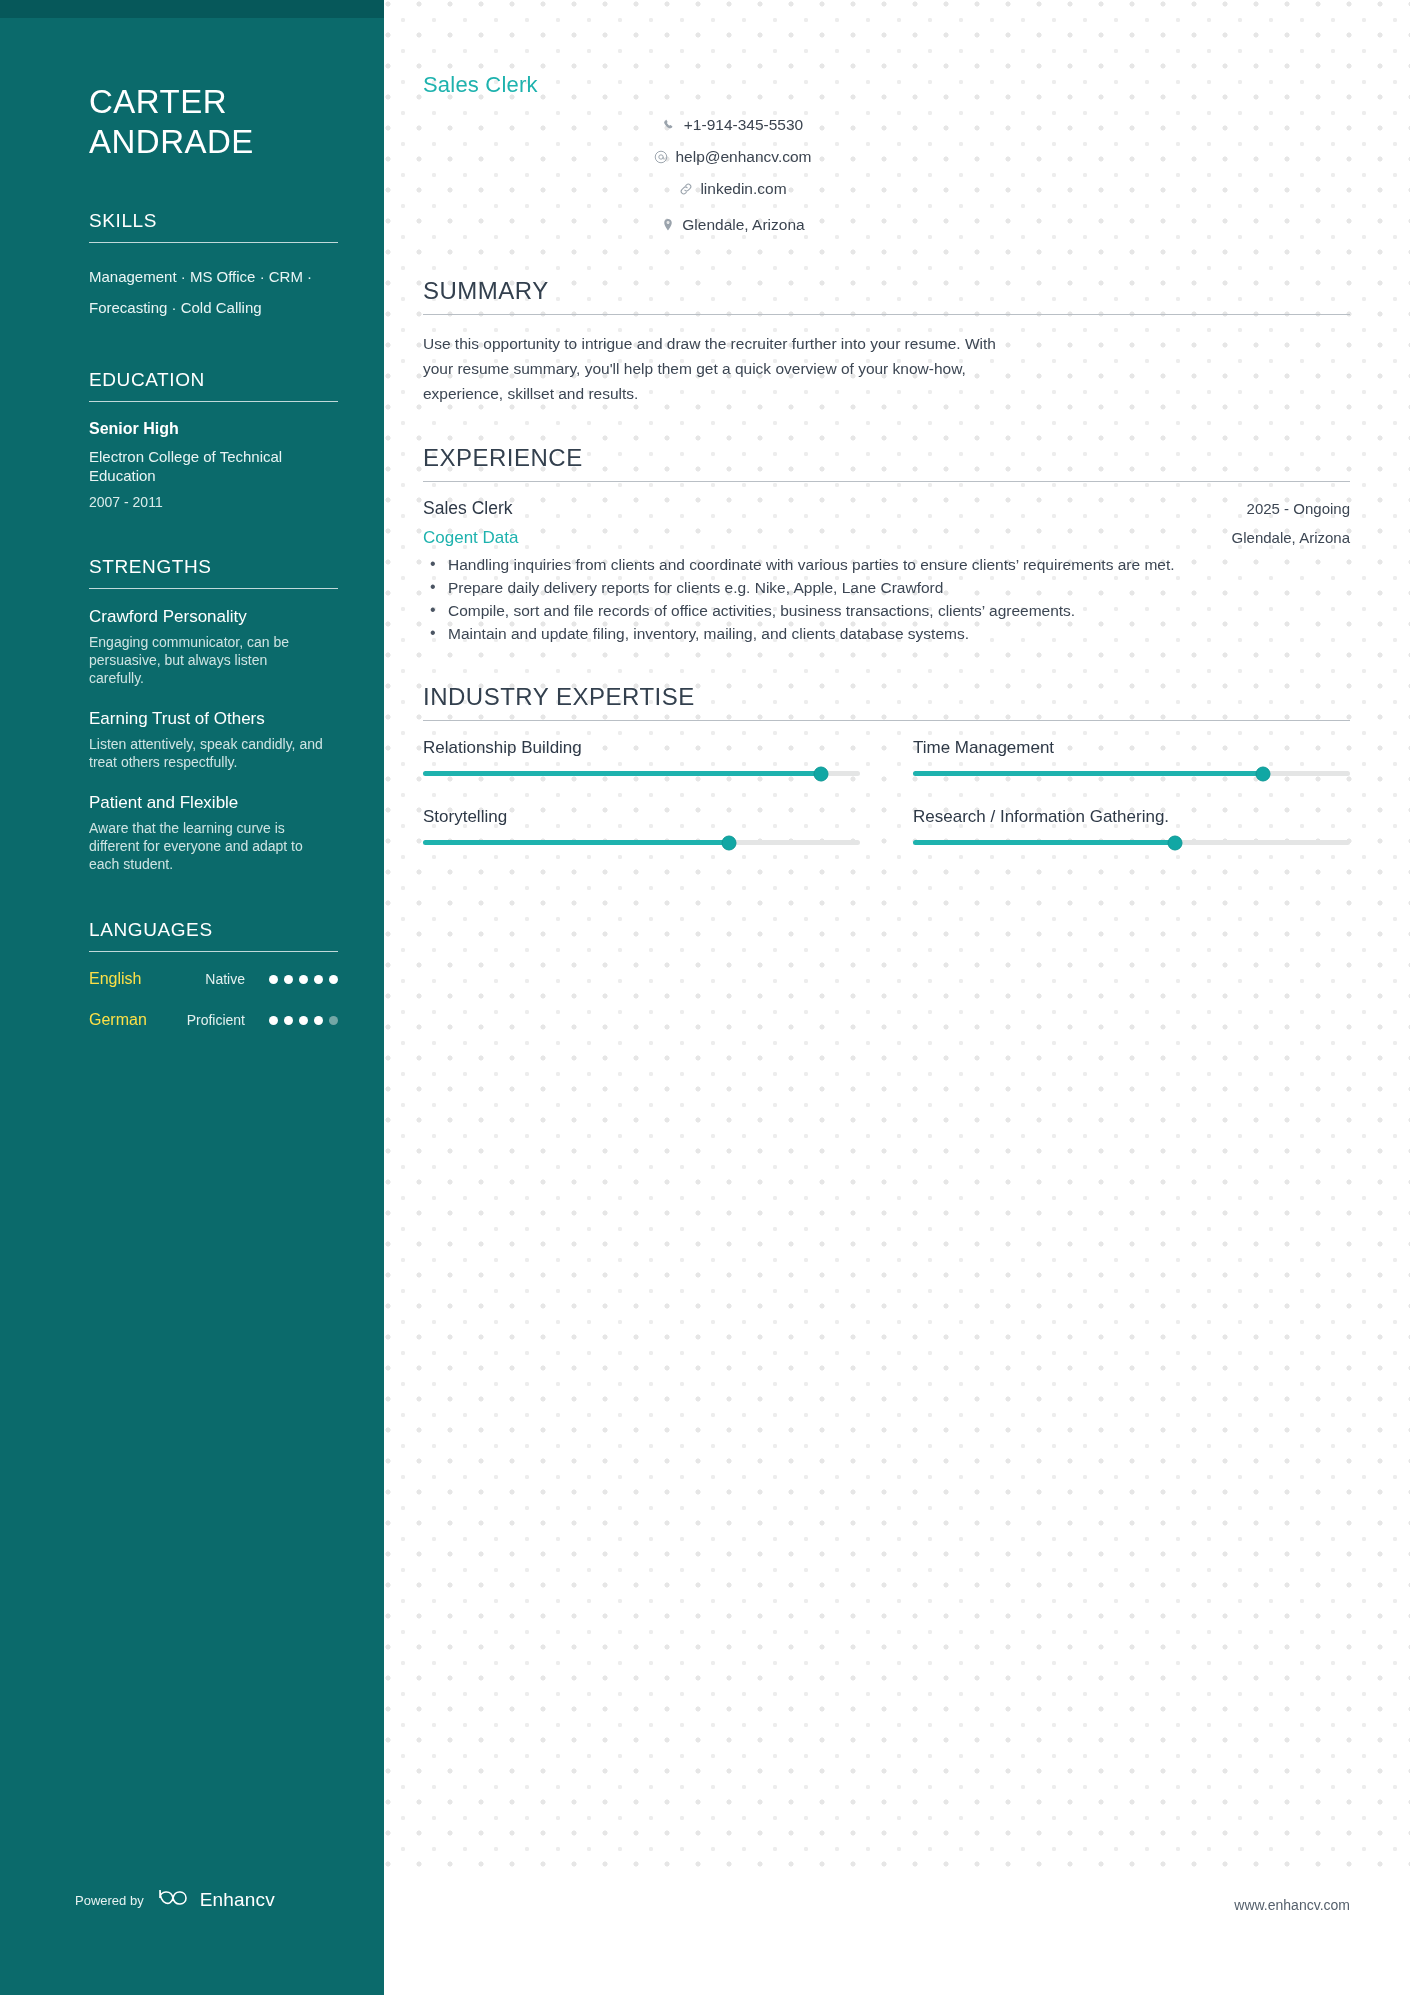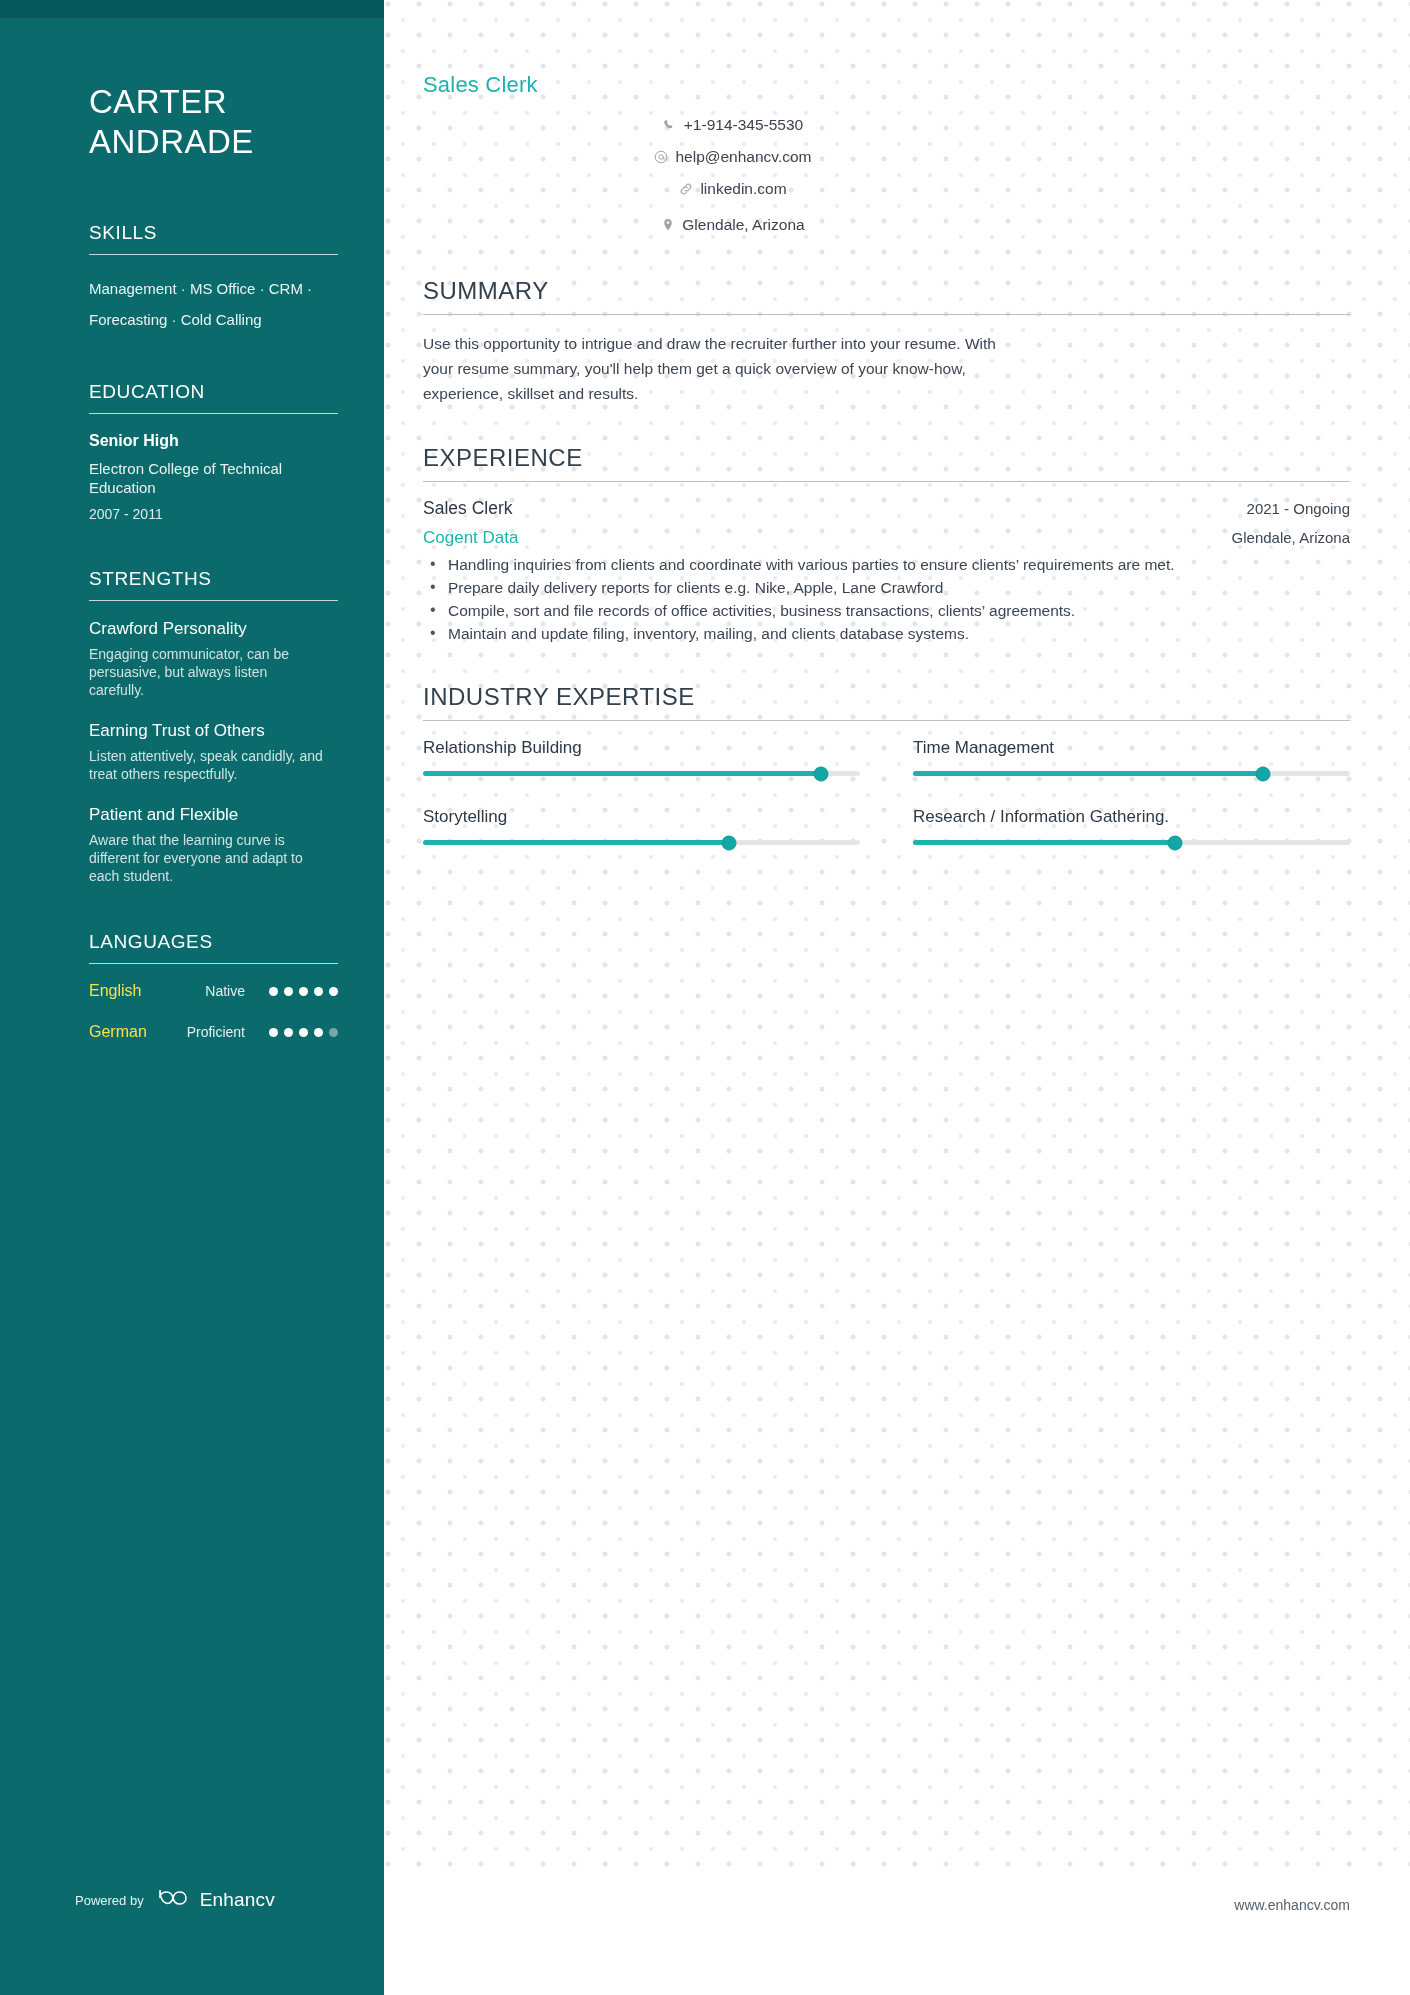--- a/index.html
+++ b/index.html
@@ -47,21 +47,21 @@
     font-size: 33px;
     font-weight: 400;
     letter-spacing: 0.5px;
     line-height: 40px;
     color: #ffffff;
   }
 
   .side-section {
     margin-top: 46px;
   }
-  .side-section.first { margin-top: 60px; }
+  .side-section.first { margin-top: 48px; }
   .side-heading {
     font-size: 19px;
     letter-spacing: 0.6px;
     font-weight: 400;
     color: #ffffff;
     margin-bottom: 10px;
   }
   .side-rule {
     height: 1px;
     background: rgba(255,255,255,0.75);
@@ -483,21 +483,21 @@
       <p class="summary-text">Use this opportunity to intrigue and draw the recruiter further into your resume. With your resume summary, you'll help them get a quick overview of your know-how, experience, skillset and results.</p>
     </section>
 
     <section class="section">
       <div class="sec-heading">EXPERIENCE</div>
       <div class="sec-rule"></div>
 
       <div class="exp-entry">
         <div class="exp-head">
           <div class="exp-role">Sales Clerk</div>
-          <div class="exp-dates">2021 - Ongoing</div>
+          <div class="exp-dates">2025 - Ongoing</div>
         </div>
         <div class="exp-sub">
           <div class="exp-company">Cogent Data</div>
           <div class="exp-location">Glendale, Arizona</div>
         </div>
         <ul class="bullets">
           <li>Handling inquiries from clients and coordinate with various parties to ensure clients’ requirements are met.</li>
           <li>Prepare daily delivery reports for clients e.g. Nike, Apple, Lane Crawford</li>
           <li>Compile, sort and file records of office activities, business transactions, clients’ agreements.</li>
           <li>Maintain and update filing, inventory, mailing, and clients database systems.</li>

